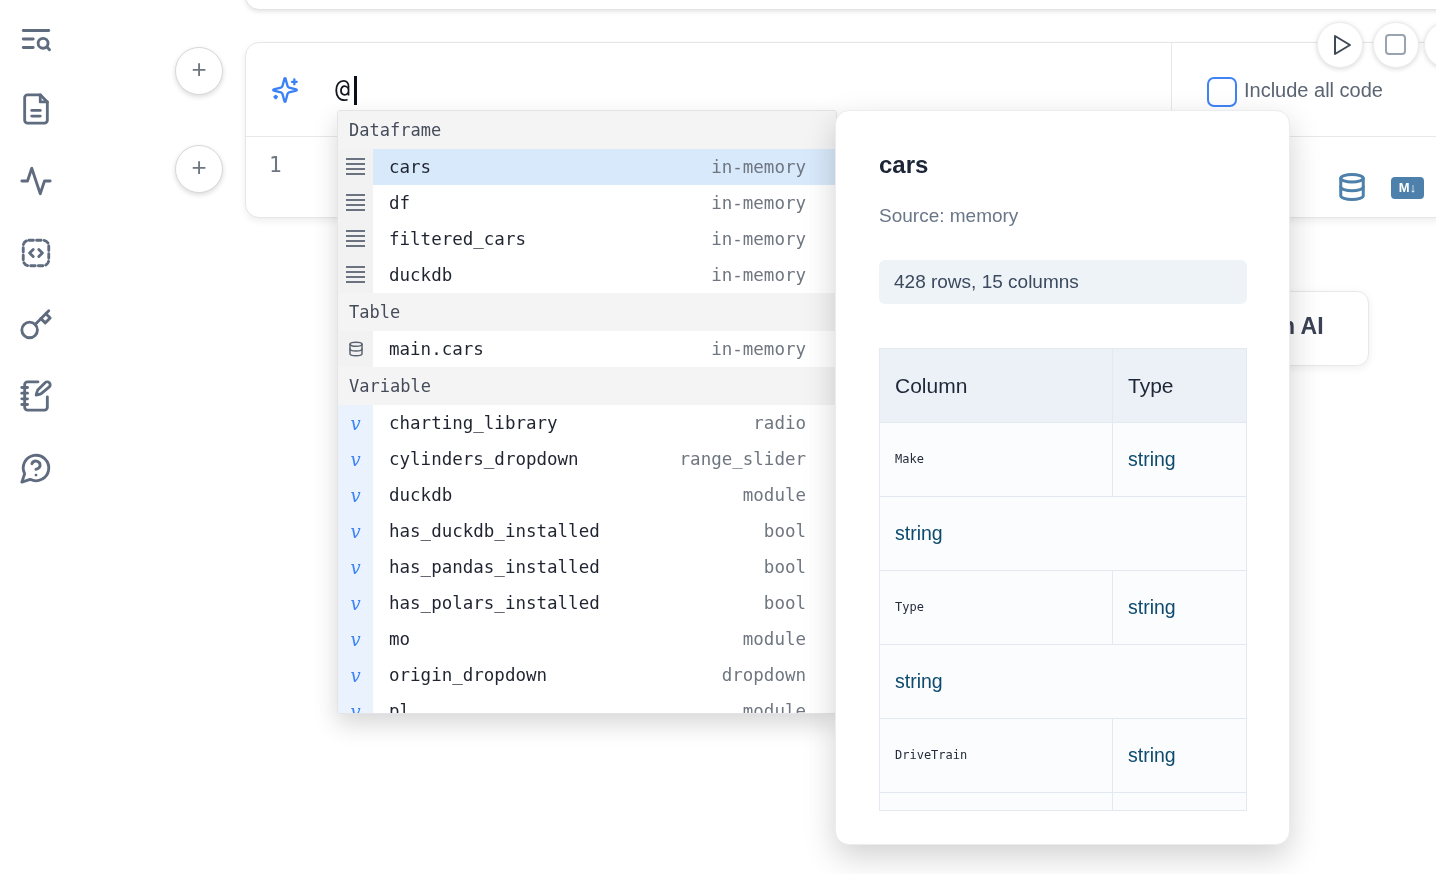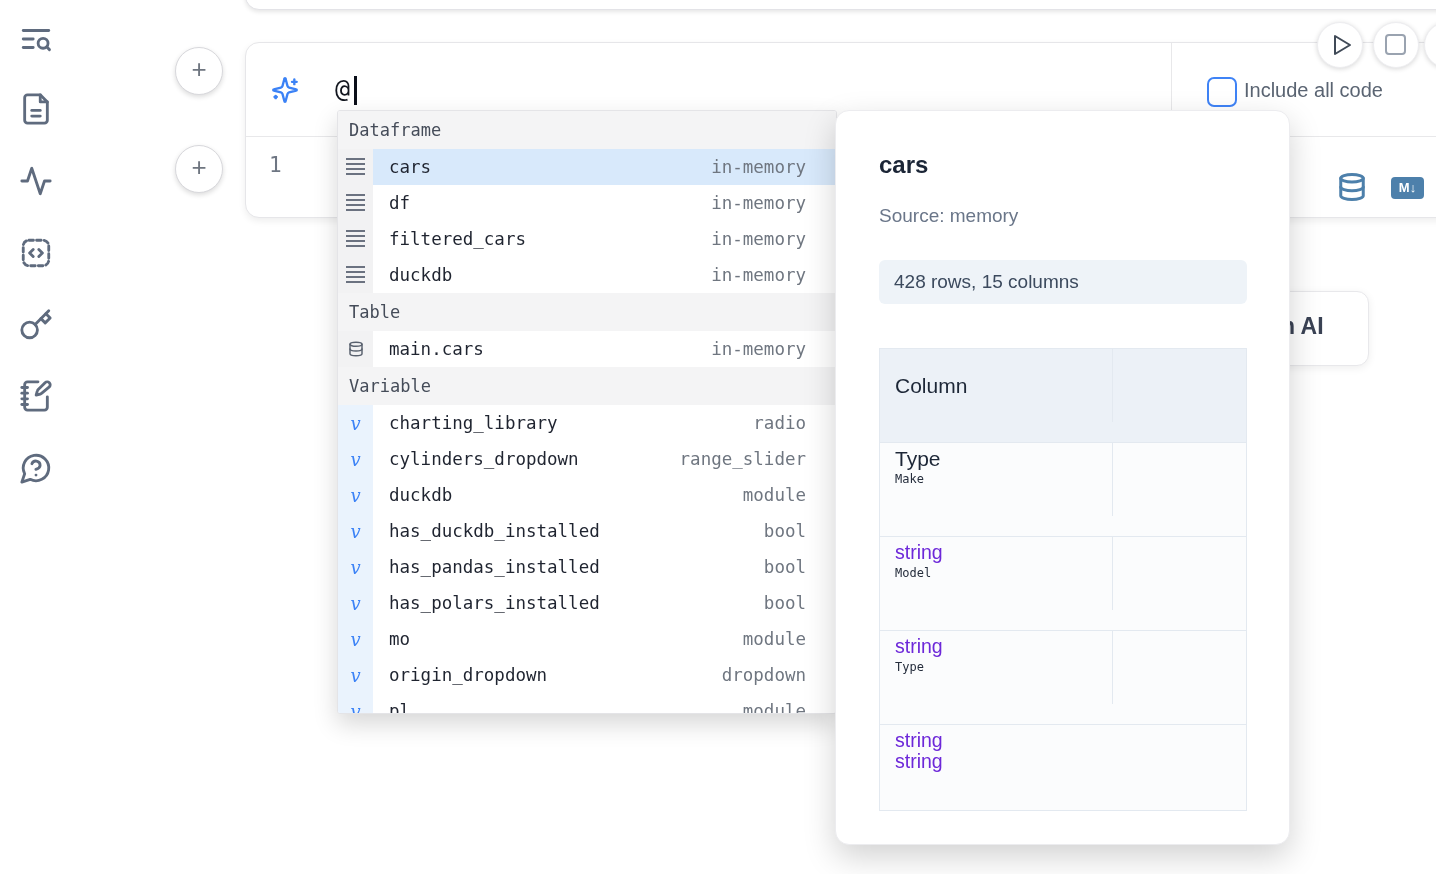--- a/index.html
+++ b/index.html
@@ -72,27 +72,27 @@
   .panel{position:absolute;left:835px;top:110px;width:455px;height:735px;background:#fff;
          border:1px solid #ececef;border-radius:14px;box-shadow:0 12px 32px rgba(0,0,0,.18);
          z-index:30;box-sizing:border-box;overflow:hidden;}
   .panel-title{position:absolute;left:43px;top:40px;font-size:24px;font-weight:bold;color:#1b2536;}
   .panel-source{position:absolute;left:43px;top:94px;font-size:19px;color:#6a7689;}
   .shape-badge{position:absolute;left:43px;top:149px;width:368px;height:44px;background:#eef3f8;
                border-radius:6px;font-size:19px;color:#3c4a5e;line-height:44px;padding-left:15px;
                box-sizing:border-box;}
   .ptable{position:absolute;left:43px;top:237px;width:368px;height:463px;overflow:hidden;
           border:1px solid #e3e9f0;box-sizing:border-box;background:#fbfcfd;}
-  .ptr{display:flex;height:94px;border-bottom:1px solid #e3e9f0;box-sizing:border-box;flex-direction:column;}
+  .ptr{display:flex;height:74px;border-bottom:1px solid #e3e9f0;box-sizing:border-box;}
   .ptr-head{background:#ecf1f7;}
   .ptc1{width:233px;border-right:1px solid #e3e9f0;box-sizing:border-box;line-height:73px;padding-left:15px;}
   .ptc2{flex:1;line-height:73px;padding-left:15px;}
   .pt-head-txt{font-size:21px;color:#1d2737;}
   .pt-col{font-family:"DejaVu Sans Mono",monospace;font-size:12px;color:#252d3c;}
-  .pt-type{font-size:19.5px;color:#6d28d9;}
+  .pt-type{font-size:19.5px;color:#0c4a6e;}
 </style>
 </head>
 <body>
 
 <div class="stage">
 
   <div class="sidebar">
     <div class="sb-icon" style="top:22px">
       <svg width="34" height="34" viewBox="0 0 24 24" class="icon-slate">
           <path d="M21 6H3"></path>
@@ -346,21 +346,20 @@
     <div class="ptable">
       <div class="ptr ptr-head">
         <div class="ptc1 pt-head-txt">Column</div>
         <div class="ptc2 pt-head-txt">Type</div>
       </div>
       <div class="ptr">
         <div class="ptc1 pt-col">Make</div>
         <div class="ptc2 pt-type">string</div>
       </div>
       <div class="ptr">
-        <div class="ptc1 pt-col">Model</div>
         <div class="ptc2 pt-type">string</div>
       </div>
       <div class="ptr">
         <div class="ptc1 pt-col">Type</div>
         <div class="ptc2 pt-type">string</div>
       </div>
       <div class="ptr">
         <div class="ptc2 pt-type">string</div>
       </div>
       <div class="ptr">

